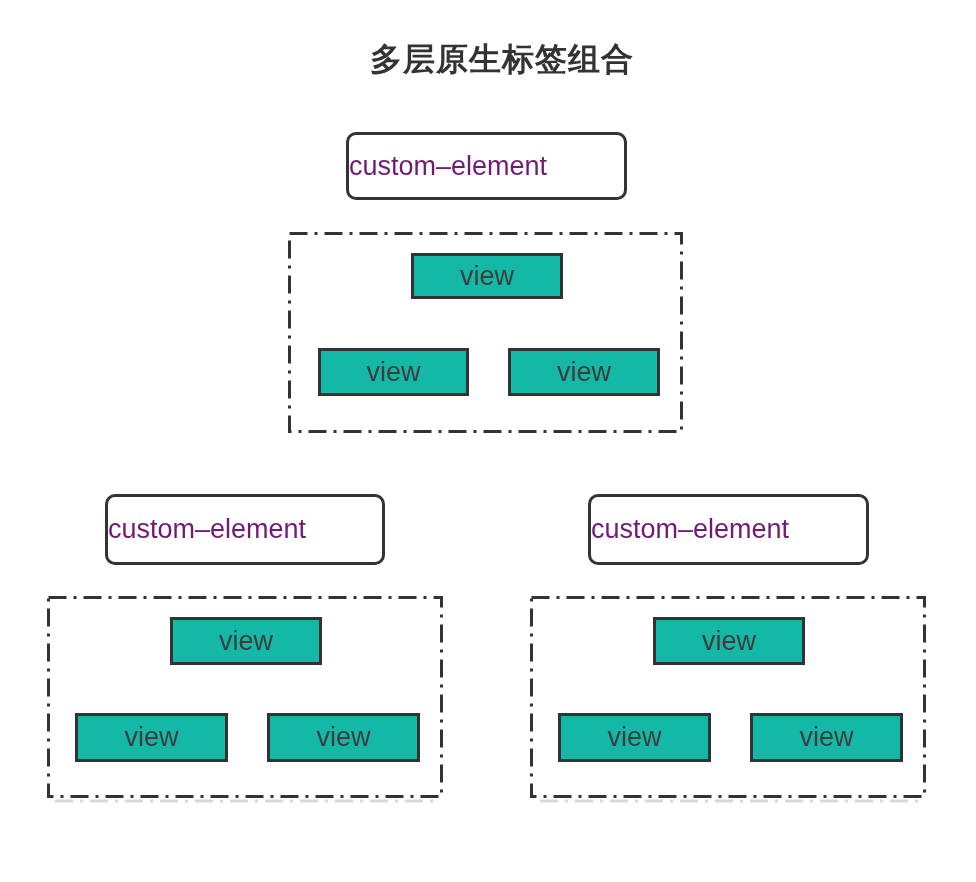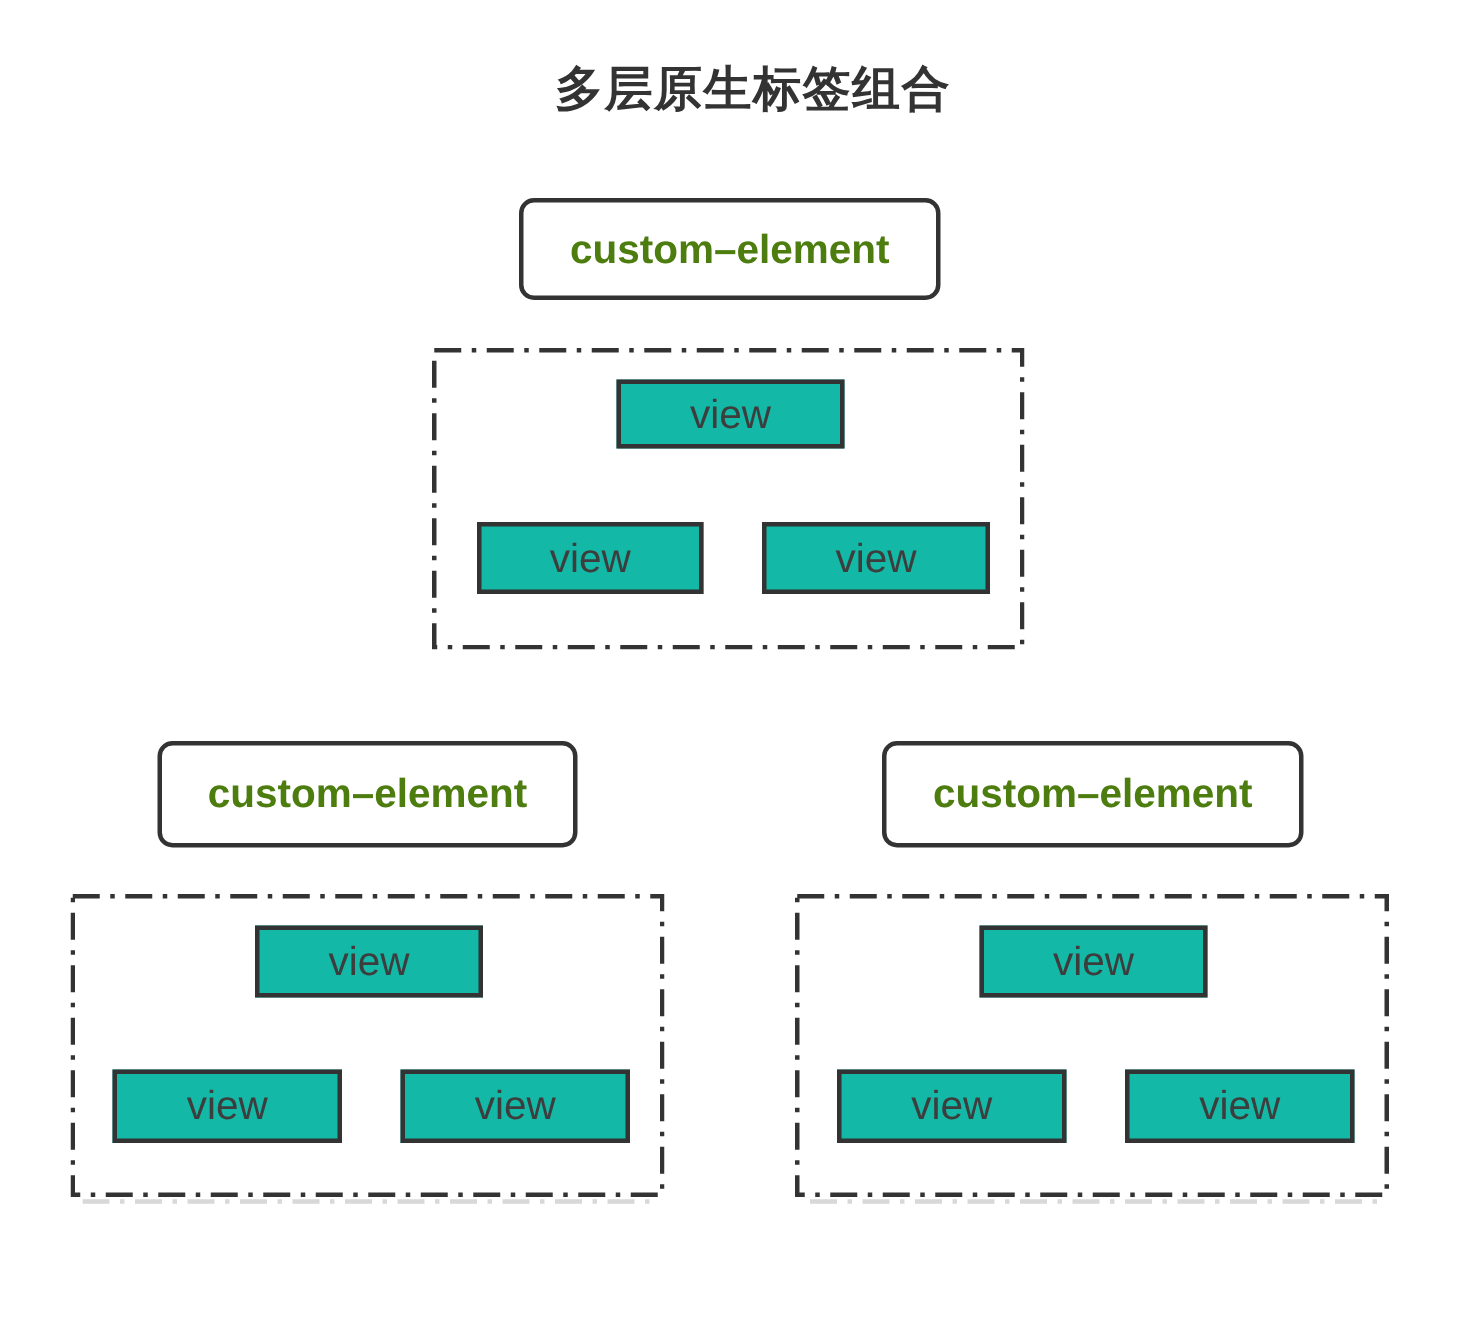--- a/index.html
+++ b/index.html
@@ -23,25 +23,24 @@
     color: #333333;
     letter-spacing: 1px;
   }
   .custom-box {
     position: absolute;
     background: #ffffff;
     border: 3px solid #333333;
     border-radius: 10px;
     display: flex;
     align-items: center;
-    justify-content: center;
+    justify-content: flex-start;
     font-size: 27px;
-    color: #4d7c0f;
+    color: #701a75;
     box-sizing: border-box;
-    font-weight: bold;
   }
   #custom-a { left: 346px; top: 132px; width: 281px; height: 68px; }
   #custom-b { left: 105px; top: 494px; width: 280px; height: 71px; }
   #custom-c { left: 588px; top: 494px; width: 281px; height: 71px; }
 
   .container { position: absolute; }
   #cont-a { left: 288px; top: 232px; width: 395px; height: 201px; }
   #cont-b { left: 47px;  top: 596px; width: 396px; height: 202px; }
   #cont-c { left: 530px; top: 596px; width: 396px; height: 202px; }
 

